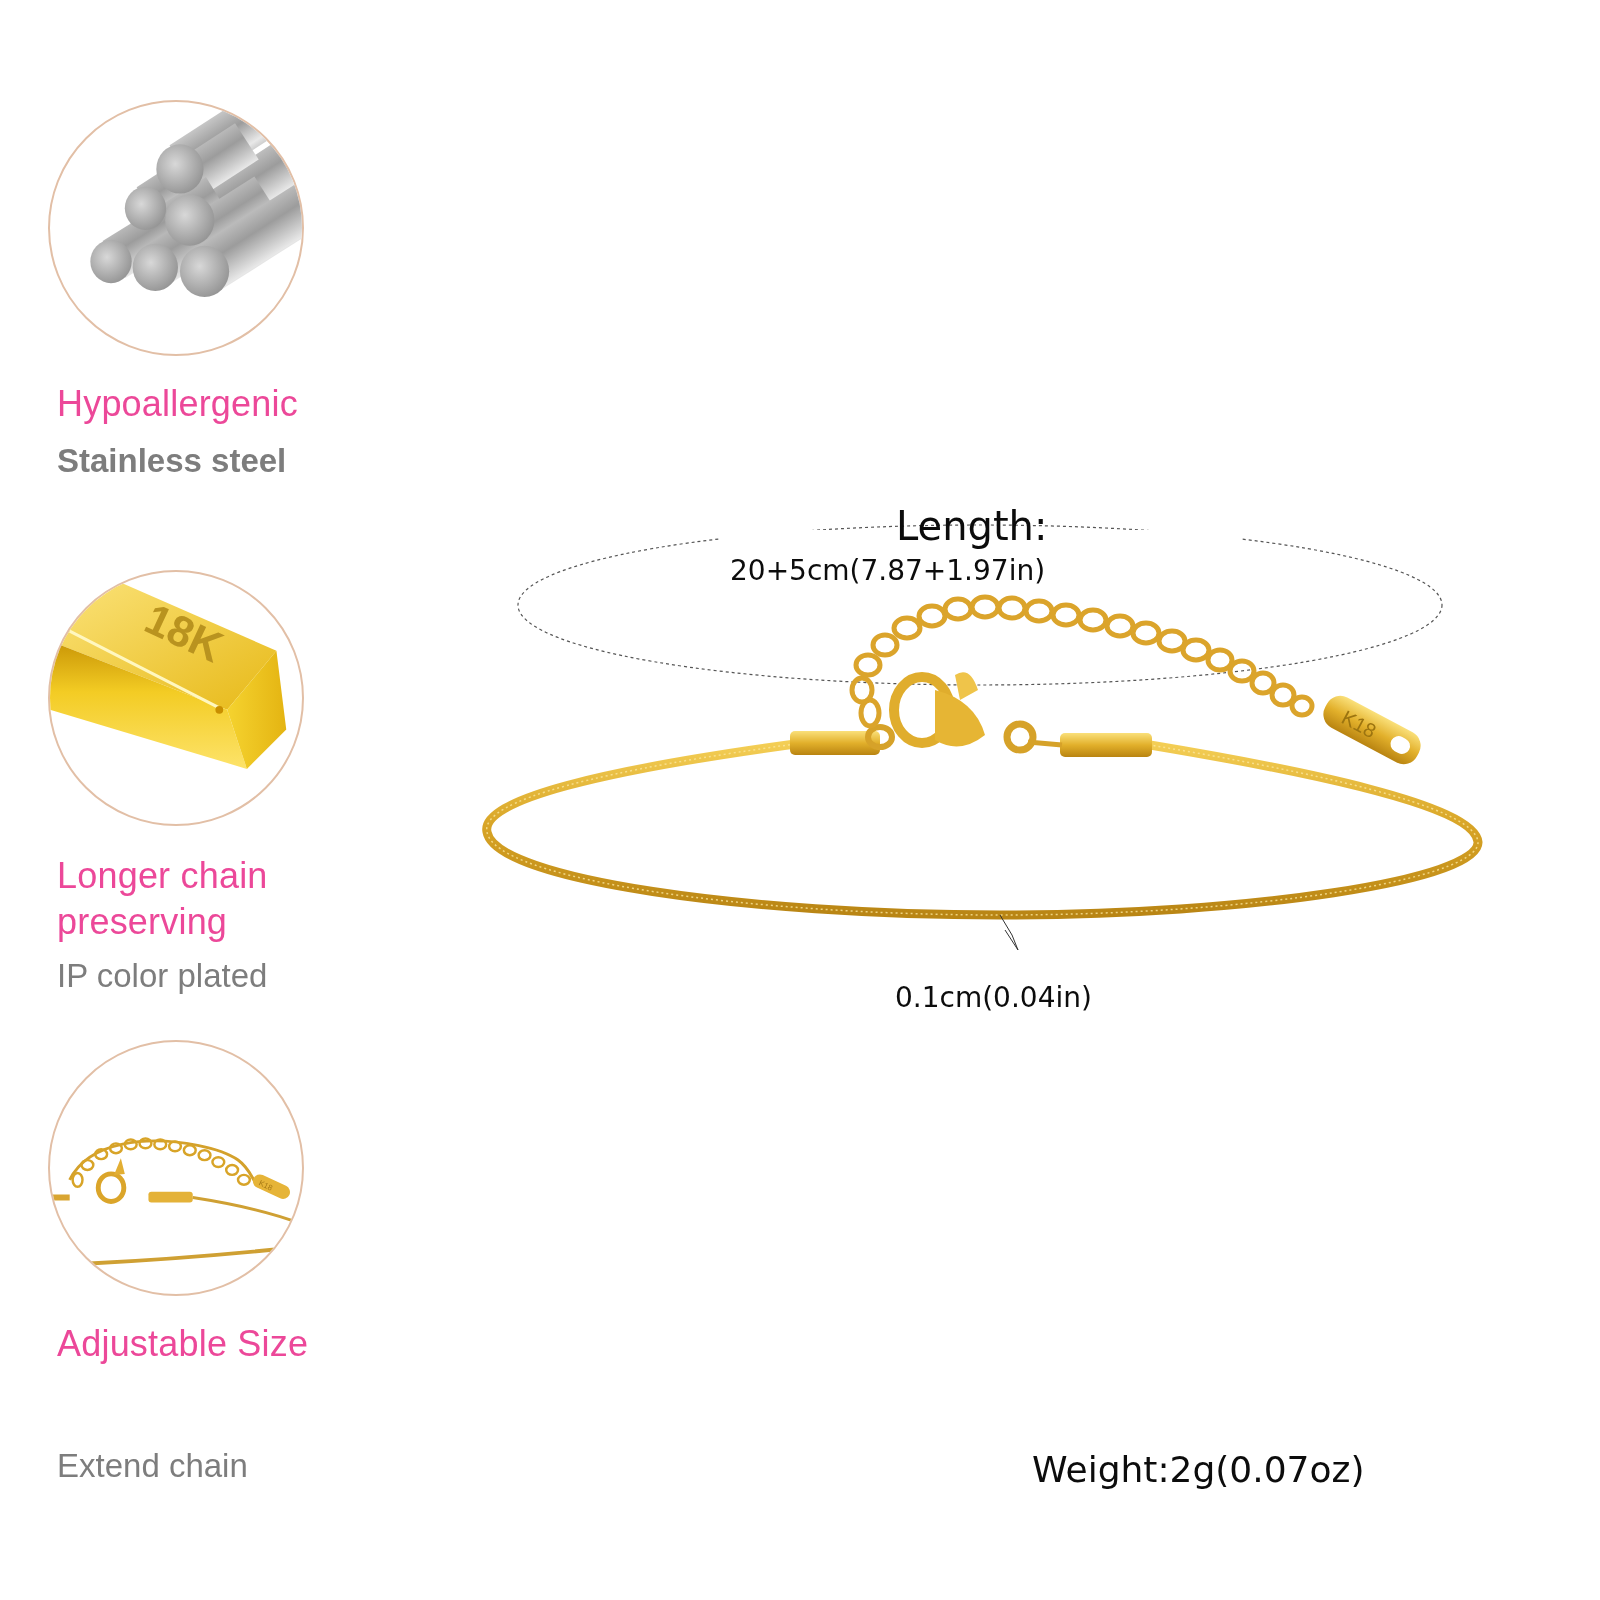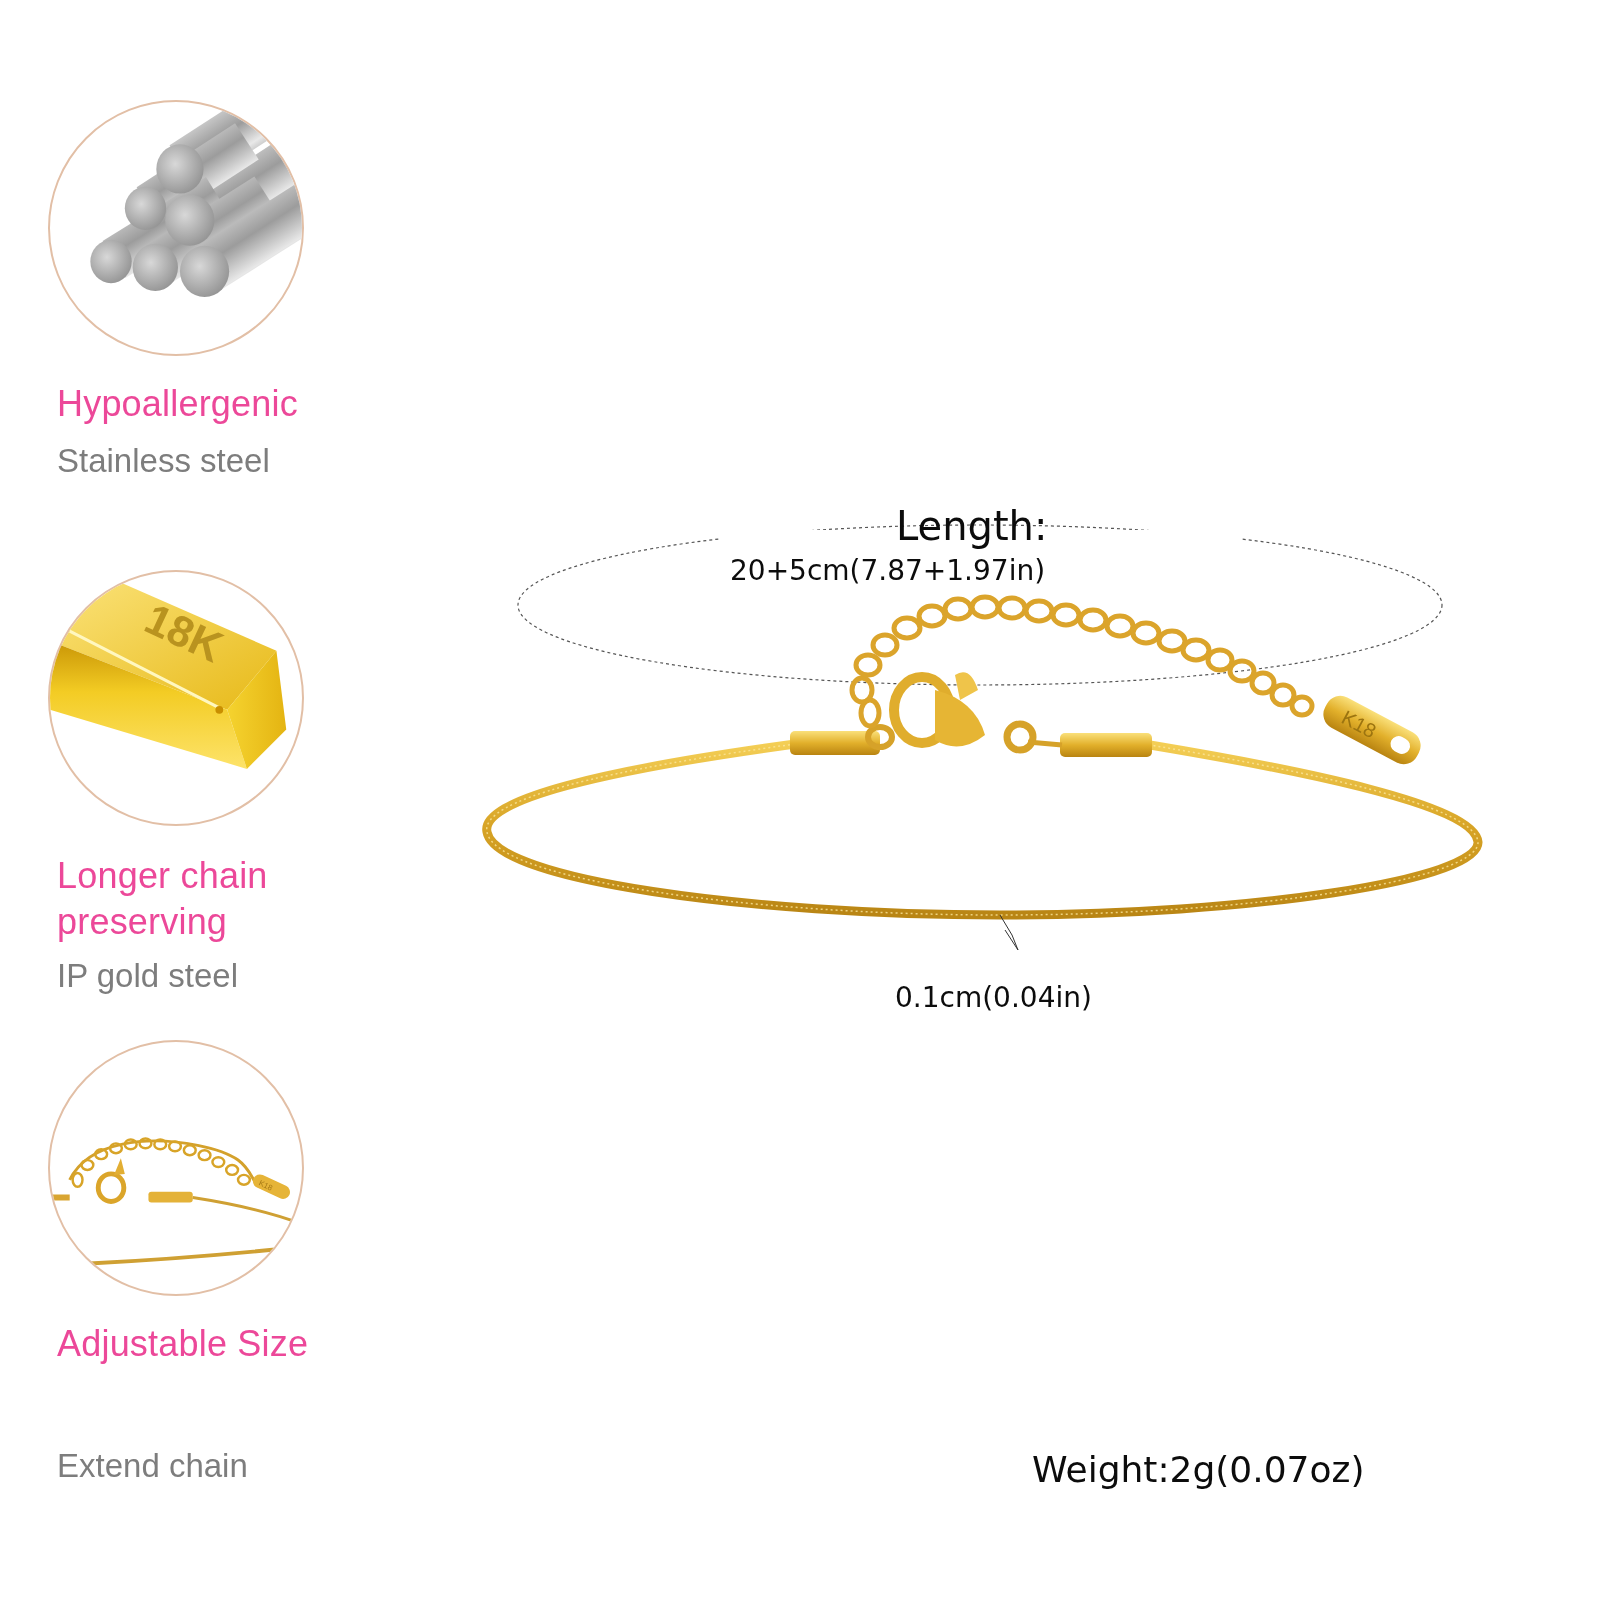--- a/index.html
+++ b/index.html
@@ -39,21 +39,21 @@
     </g>
     <ellipse cx="132" cy="68" rx="24" ry="25" fill="url(#rodEnd)"></ellipse>
     <ellipse cx="97" cy="108" rx="21" ry="22" fill="url(#rodEnd)"></ellipse>
     <ellipse cx="142" cy="120" rx="25" ry="26" fill="url(#rodEnd)"></ellipse>
     <ellipse cx="62" cy="162" rx="21" ry="22" fill="url(#rodEnd)"></ellipse>
     <ellipse cx="107" cy="168" rx="23" ry="24" fill="url(#rodEnd)"></ellipse>
     <ellipse cx="157" cy="172" rx="25" ry="26" fill="url(#rodEnd)"></ellipse>
   </svg>
 </div>
 <div class="feature-title" style="top:380px;">Hypoallergenic</div>
-<div class="feature-sub" style="top:443px;">Stainless steel</div>
+<div class="feature-sub" style="top:443px;font-weight:bold;">Stainless steel</div>
 
 <div class="feature-circle" style="top:570px;">
   <svg viewBox="0 0 256 256">
     <defs>
       <linearGradient id="barTop" x1="0" y1="0" x2="1" y2="1">
         <stop offset="0" stop-color="#fbe37a"></stop>
         <stop offset="1" stop-color="#e7b918"></stop>
       </linearGradient>
       <linearGradient id="barFront" x1="0" y1="0" x2="0" y2="1">
         <stop offset="0" stop-color="#c99506"></stop>
@@ -68,21 +68,21 @@
     <polygon points="0,50 70,10 230,80 180,140 0,70" fill="url(#barTop)"></polygon>
     <polygon points="0,70 180,140 200,200 0,140" fill="url(#barFront)"></polygon>
     <polygon points="180,140 230,80 240,160 200,200" fill="url(#barSide)"></polygon>
     <line x1="20" y1="60" x2="172" y2="138" stroke="#fff7c0" stroke-width="3"></line>
     <circle cx="172" cy="140" r="4" fill="#c98f00"></circle>
     <text x="95" y="70" font-family="Liberation Sans, sans-serif" font-weight="bold" font-size="44" fill="#b9931f" transform="rotate(25 120 60)">18K</text>
   </svg>
 </div>
 <div class="feature-title" style="top:852px;">Longer chain</div>
 <div class="feature-title" style="top:898px;">preserving</div>
-<div class="feature-sub" style="top:958px;">IP gold steel</div>
+<div class="feature-sub" style="top:958px;">IP color plated</div>
 
 <div class="feature-circle" style="top:1040px;">
   <svg viewBox="0 0 256 256">
     <g fill="none" stroke="#d4a12b" stroke-width="3">
       <path d="M 20 140 C 40 100, 100 95, 150 105 S 200 130, 210 145"></path>
     </g>
     <g fill="none" stroke="#d8a428" stroke-width="2.5">
       <ellipse cx="28" cy="140" rx="5" ry="7"></ellipse>
       <ellipse cx="38" cy="125" rx="6" ry="5"></ellipse>
       <ellipse cx="52" cy="114" rx="6" ry="5"></ellipse>

